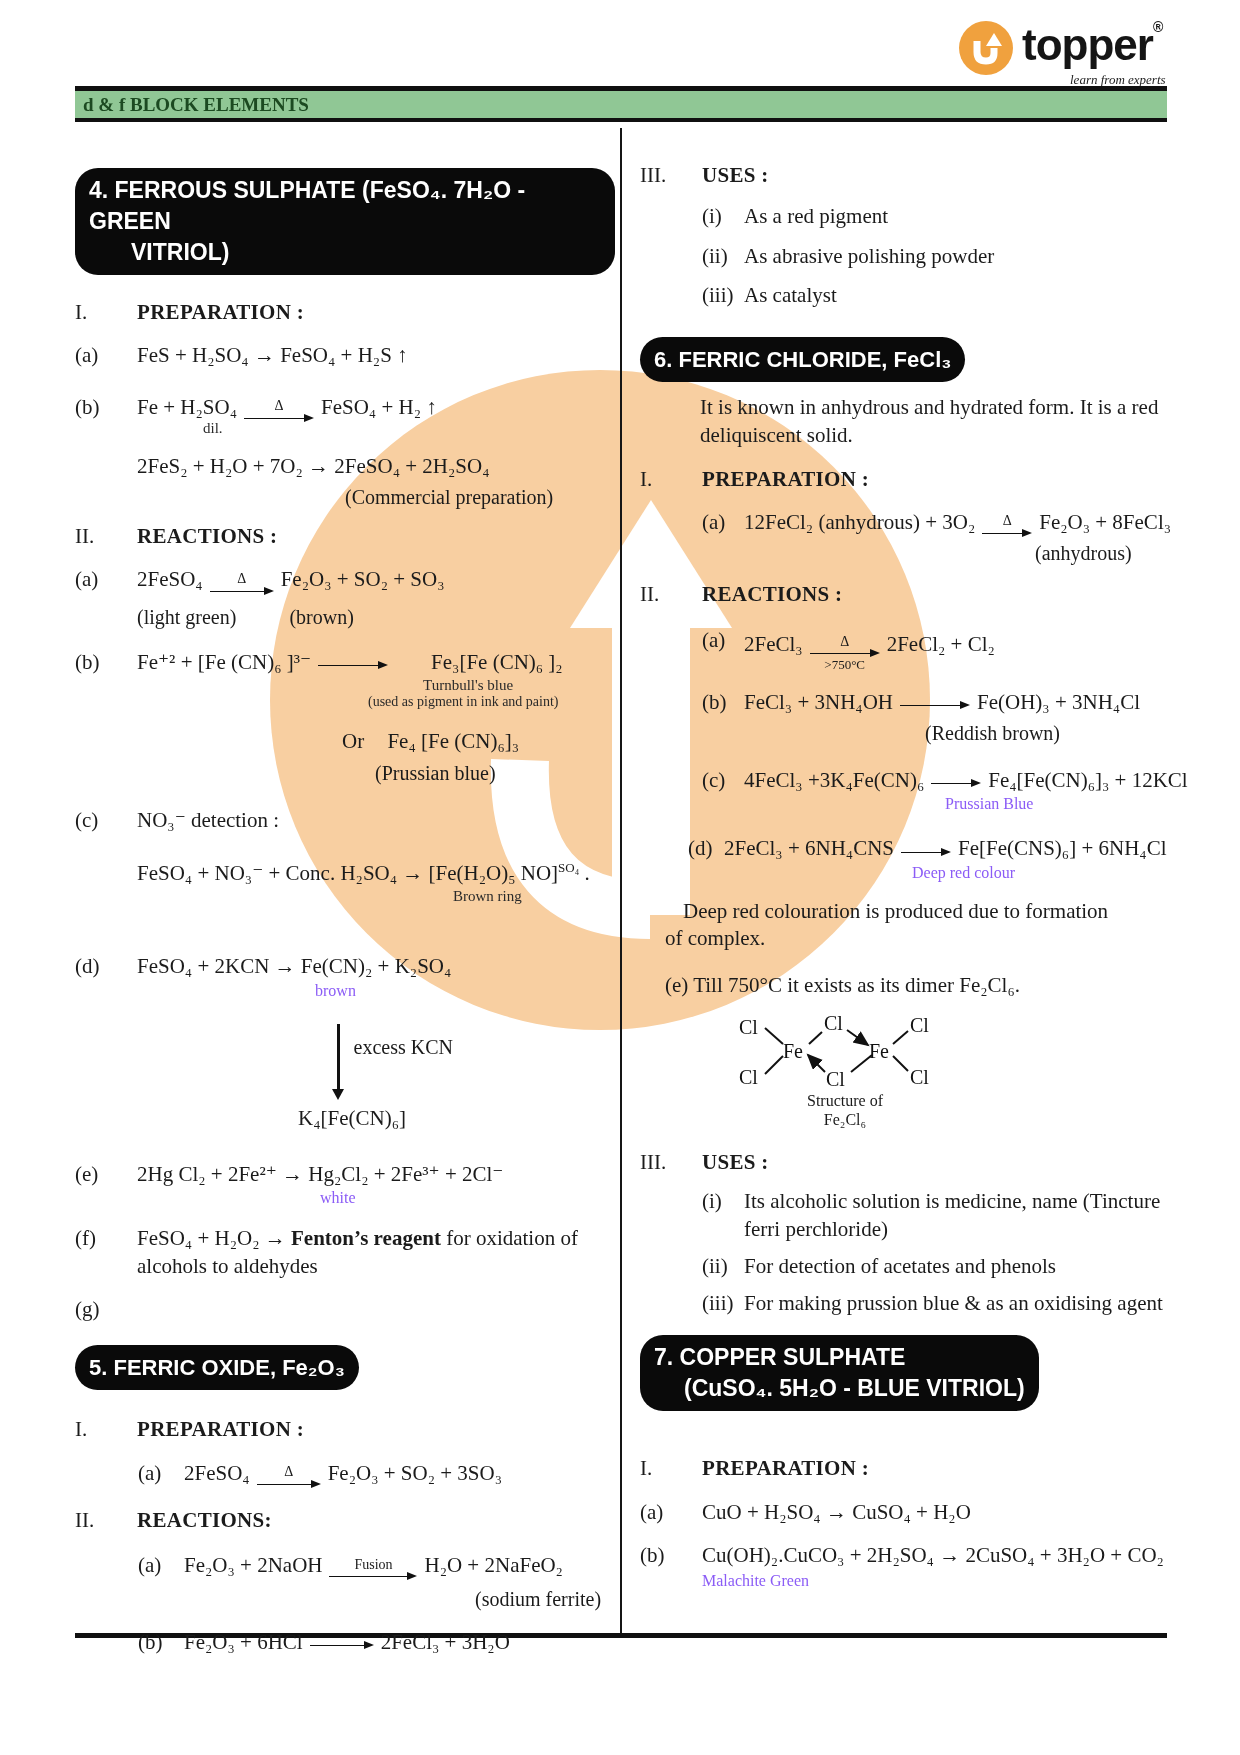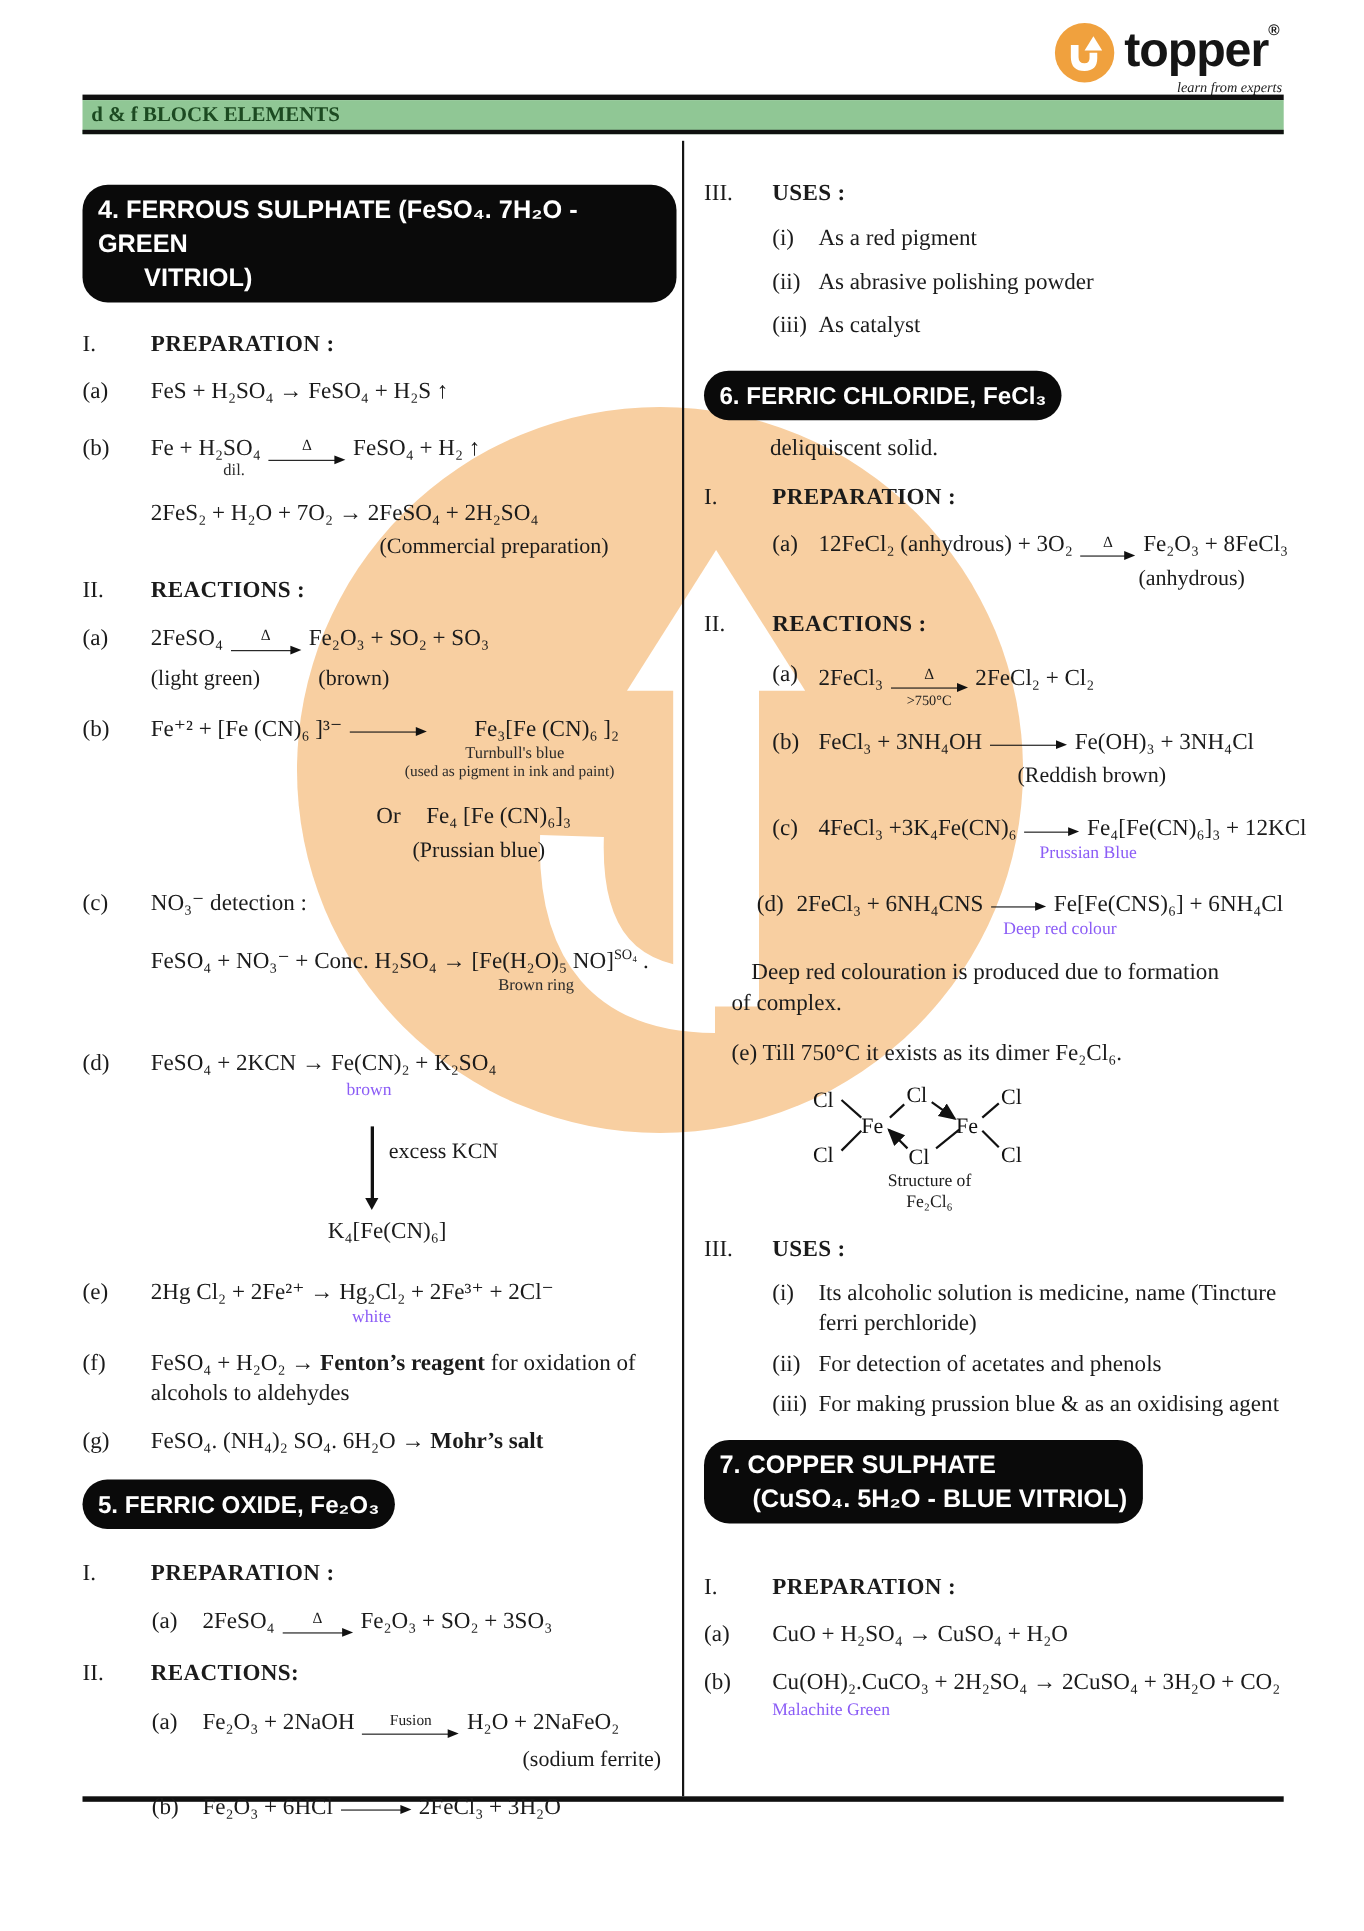--- a/index.html
+++ b/index.html
@@ -189,23 +189,20 @@
 
     <div class="row" style="margin-top:18px;">
       <span class="tag">(f)</span>
       <span class="ebody wrap" style="width:420px;">
         <span>FeSO₄ + H₂O₂ → </span><span class="b">Fenton’s reagent</span><span> for oxidation of alcohols to aldehydes</span>
       </span>
     </div>
 
     <div class="row" style="margin-top:16px;">
       <span class="tag">(g)</span>
-      <span class="ebody">
-        <span>FeSO₄. (NH₄)₂ SO₄. 6H₂O → </span><span class="b">Mohr’s salt</span>
-      </span>
     </div>
 
     <div style="margin-top:22px;">
       <div class="blackbox bb-fit">5.  FERRIC OXIDE, Fe₂O₃</div>
     </div>
 
     <div class="row" style="margin-top:26px;">
       <span class="tag">I.</span>
       <span class="h">PREPARATION :</span>
     </div>
@@ -263,20 +260,21 @@
     <div class="row" style="margin-top:12px;margin-left:62px;">
       <span class="tagr">(iii)</span>
       <span>As  catalyst</span>
     </div>
 
     <div style="margin-top:28px;">
       <div class="blackbox bb-fit">6. FERRIC CHLORIDE, FeCl₃</div>
     </div>
 
     <div style="margin:12px 0 0 60px;font-size:21px;line-height:1.32;">
+      <div>It is known in anhydrous and hydrated form. It is a red</div>
       <div>deliquiscent solid.</div>
     </div>
 
     <div class="row" style="margin-top:16px;">
       <span class="tag">I.</span>
       <span class="h">PREPARATION :</span>
     </div>
 
     <div class="row" style="margin-top:16px;margin-left:62px;">
       <span class="tagr">(a)</span>

